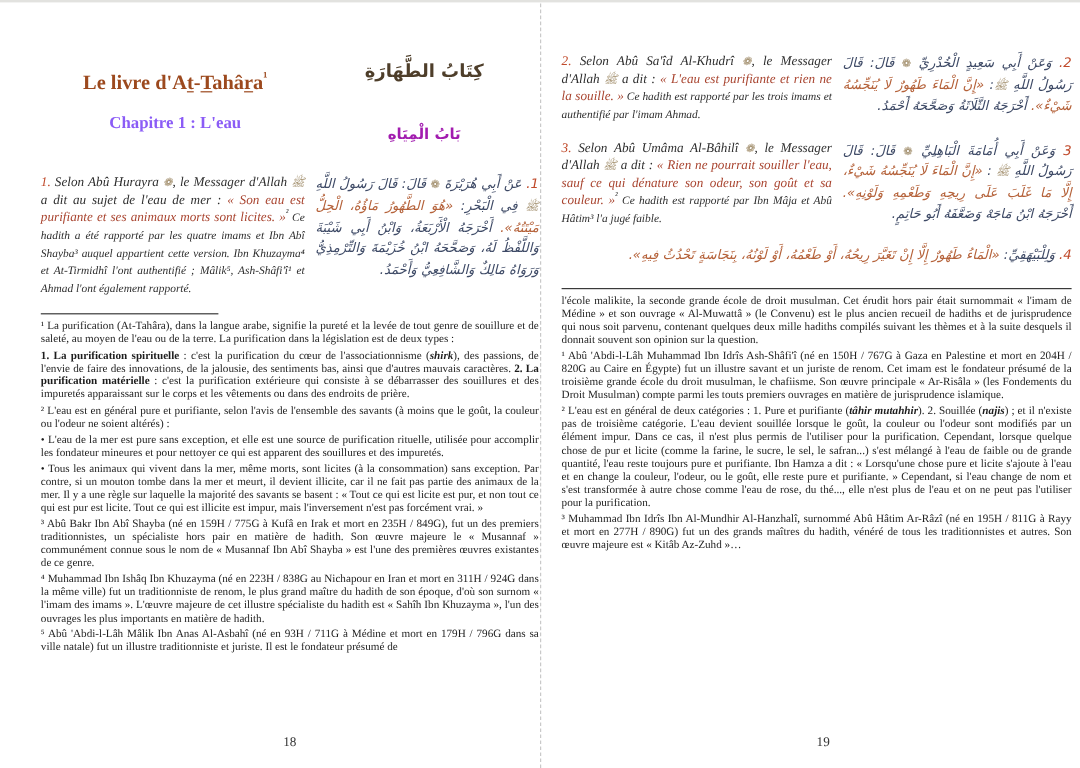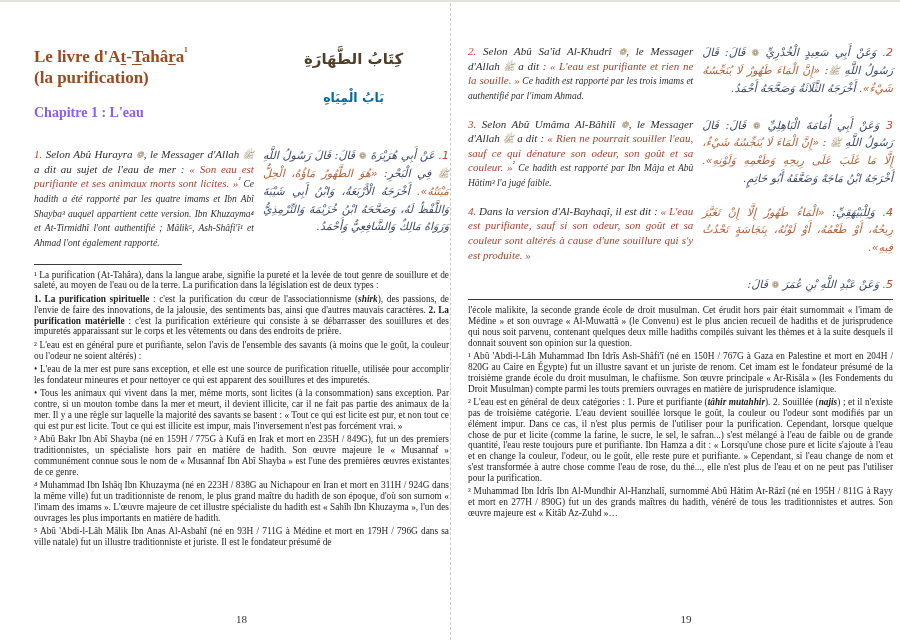--- a/index.html
+++ b/index.html
@@ -8,26 +8,26 @@
     background:#ffffff;
     font-family:"Liberation Serif",serif;
   }
   .top-edge{position:absolute;top:0;left:0;right:0;height:2px;background:#e2e2df;}
   .spread-divider{position:absolute;top:3px;bottom:0;left:450px;width:0;border-left:1px dashed #c9c9c9;}
   .page{position:absolute;top:0;bottom:0;overflow:hidden;box-sizing:border-box;}
   .page-left{left:0;width:450px;padding:46px 1px 0 34px;}
   .page-right{left:451px;width:449px;padding:44px 7px 0 17px;}
 
   .head{display:flex;margin-bottom:26px;}
-  .head-fr{flex:0 0 54%;}
+  .head-fr{flex:0 0 54%;text-align:center;margin-top:12px;}
   .head-ar{flex:1;text-align:center;}
   .title{font-size:17px;font-weight:bold;color:#9c491e;line-height:1.24;}
   .chapter{font-size:14px;font-weight:bold;color:#8b5cf6;margin-top:17px;}
   .ar-title{font-size:15px;font-weight:bold;color:#4e3e2a;font-family:"DejaVu Sans",sans-serif;margin-top:4px;}
-  .ar-chapter{font-size:12.5px;font-weight:bold;color:#0369a1;font-family:"DejaVu Sans",sans-serif;margin-top:22px;}
+  .ar-chapter{font-size:12.5px;font-weight:bold;color:#a21caf;font-family:"DejaVu Sans",sans-serif;margin-top:36px;}
 
   .hadith{display:flex;gap:9px;margin-bottom:14px;font-style:italic;}
   .hadith.tight{margin-bottom:5px;}
   .fr{flex:0 0 53%;font-size:11px;line-height:1.33;color:#2d2d2d;text-align:justify;}
   .ar{flex:1;direction:rtl;font-family:"DejaVu Sans",sans-serif;font-size:11px;line-height:1.62;color:#3e4a66;text-align:justify;}
 
   span.num{color:#c04a2b;}
   span.quote{color:#a8432e;}
   .ar span.quote{color:#b5623a;}
   span.sm{font-size:9.5px;}
@@ -51,21 +51,20 @@
 <body>
 
 <div class="top-edge"></div>
 <div class="spread-divider"></div>
 
 <div class="page page-left">
   <div class="head">
     <div class="head-fr">
       <div class="title">
         <div><span>Le livre d'A</span><span class="u">t</span><span>-</span><span class="u">T</span><span>ahâ</span><span class="u">r</span><span>a</span><span class="supref">¹</span></div>
-        <div>(la purification)</div>
       </div>
       <div class="chapter">Chapitre 1 : L'eau</div>
     </div>
     <div class="head-ar">
       <div class="ar-title" dir="rtl">كِتَابُ الطَّهَارَةِ</div>
       <div class="ar-chapter" dir="rtl">بَابُ الْمِيَاهِ</div>
     </div>
   </div>
 
   <div class="hadith">
@@ -94,26 +93,24 @@
     <div class="fr"><span class="num">2.</span><span> Selon Abû Sa'îd Al-Khudrî </span><span class="orn">❁</span><span>, le Messager d'Allah </span><span class="orn">ﷺ</span><span> a dit : </span><span class="quote">« L'eau est purifiante et rien ne la souille. »</span><span class="sm"> Ce hadith est rapporté par les trois imams et authentifié par l'imam Ahmad.</span></div>
     <div class="ar" dir="rtl"><span class="num">2.</span><span> وَعَنْ أَبِي سَعِيدٍ الْخُدْرِيِّ </span><span class="orn">❁</span><span> قَالَ: قَالَ رَسُولُ اللَّهِ </span><span class="orn">ﷺ</span><span>: </span><span class="quote">«إِنَّ الْمَاءَ طَهُورٌ لَا يُنَجِّسُهُ شَيْءٌ».</span><span> أَخْرَجَهُ الثَّلَاثَةُ وَصَحَّحَهُ أَحْمَدُ.</span></div>
   </div>
 
   <div class="hadith">
     <div class="fr"><span class="num">3.</span><span> Selon Abû Umâma Al-Bâhilî </span><span class="orn">❁</span><span>, le Messager d'Allah </span><span class="orn">ﷺ</span><span> a dit : </span><span class="quote">« Rien ne pourrait souiller l'eau, sauf ce qui dénature son odeur, son goût et sa couleur. »</span><span class="supref">²</span><span class="sm"> Ce hadith est rapporté par Ibn Mâja et Abû Hâtim³ l'a jugé faible.</span></div>
     <div class="ar" dir="rtl"><span class="num">3</span><span> وَعَنْ أَبِي أُمَامَةَ الْبَاهِلِيِّ </span><span class="orn">❁</span><span> قَالَ: قَالَ رَسُولُ اللَّهِ </span><span class="orn">ﷺ</span><span> : </span><span class="quote">«إِنَّ الْمَاءَ لَا يُنَجِّسُهُ شَيْءٌ، إِلَّا مَا غَلَبَ عَلَى رِيحِهِ وَطَعْمِهِ وَلَوْنِهِ».</span><span> أَخْرَجَهُ ابْنُ مَاجَهْ وَضَعَّفَهُ أَبُو حَاتِمٍ.</span></div>
   </div>
 
   <div class="hadith">
-    <div class="fr"><span class="num">4.</span><span> Dans la version d'Al-Bayhaqî, il est dit : </span><span class="quote">« L'eau est purifiante, sauf si son odeur, son goût et sa couleur sont altérés à cause d'une souillure qui s'y est produite. »</span></div>
     <div class="ar" dir="rtl"><span class="num">4.</span><span> وَلِلْبَيْهَقِيِّ: </span><span class="quote">«الْمَاءُ طَهُورٌ إِلَّا إِنْ تَغَيَّرَ رِيحُهُ، أَوْ طَعْمُهُ، أَوْ لَوْنُهُ، بِنَجَاسَةٍ تَحْدُثُ فِيهِ».</span></div>
   </div>
 
   <div class="hadith tight">
-    <div class="ar" dir="rtl"><span class="num">5.</span><span> وَعَنْ عَبْدِ اللَّهِ بْنِ عُمَرَ </span><span class="orn">❁</span><span> قَالَ:</span></div>
   </div>
 
   <hr class="fn-rule full">
 
   <div class="footnotes">
     <p><span>l'école malikite, la seconde grande école de droit musulman. Cet érudit hors pair était surnommait « l'imam de Médine » et son ouvrage « Al-Muwattâ » (le Convenu) est le plus ancien recueil de hadiths et de jurisprudence qui nous soit parvenu, contenant quelques deux mille hadiths compilés suivant les thèmes et à la suite desquels il donnait souvent son opinion sur la question.</span></p>
     <p><span>¹ Abû 'Abdi-l-Lâh Muhammad Ibn Idrîs Ash-Shâfi'î (né en 150H / 767G à Gaza en Palestine et mort en 204H / 820G au Caire en Égypte) fut un illustre savant et un juriste de renom. Cet imam est le fondateur présumé de la troisième grande école du droit musulman, le chafiisme. Son œuvre principale « Ar-Risâla » (les Fondements du Droit Musulman) compte parmi les touts premiers ouvrages en matière de jurisprudence islamique.</span></p>
     <p><span>² L'eau est en général de deux catégories : 1. Pure et purifiante (</span><span class="bi">tâhir mutahhir</span><span>). 2. Souillée (</span><span class="bi">najis</span><span>) ; et il n'existe pas de troisième catégorie. L'eau devient souillée lorsque le goût, la couleur ou l'odeur sont modifiés par un élément impur. Dans ce cas, il n'est plus permis de l'utiliser pour la purification. Cependant, lorsque quelque chose de pur et licite (comme la farine, le sucre, le sel, le safran...) s'est mélangé à l'eau de faible ou de grande quantité, l'eau reste toujours pure et purifiante. Ibn Hamza a dit : « Lorsqu'une chose pure et licite s'ajoute à l'eau et en change la couleur, l'odeur, ou le goût, elle reste pure et purifiante. » Cependant, si l'eau change de nom et s'est transformée à autre chose comme l'eau de rose, du thé..., elle n'est plus de l'eau et on ne peut pas l'utiliser pour la purification.</span></p>
     <p><span>³ Muhammad Ibn Idrîs Ibn Al-Mundhir Al-Hanzhalî, surnommé Abû Hâtim Ar-Râzî (né en 195H / 811G à Rayy et mort en 277H / 890G) fut un des grands maîtres du hadith, vénéré de tous les traditionnistes et autres. Son œuvre majeure est « Kitâb Az-Zuhd »…</span></p>
   </div>

